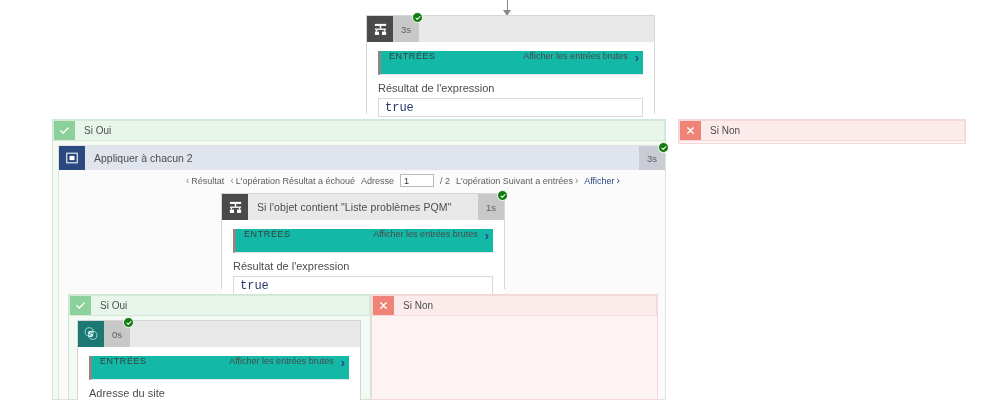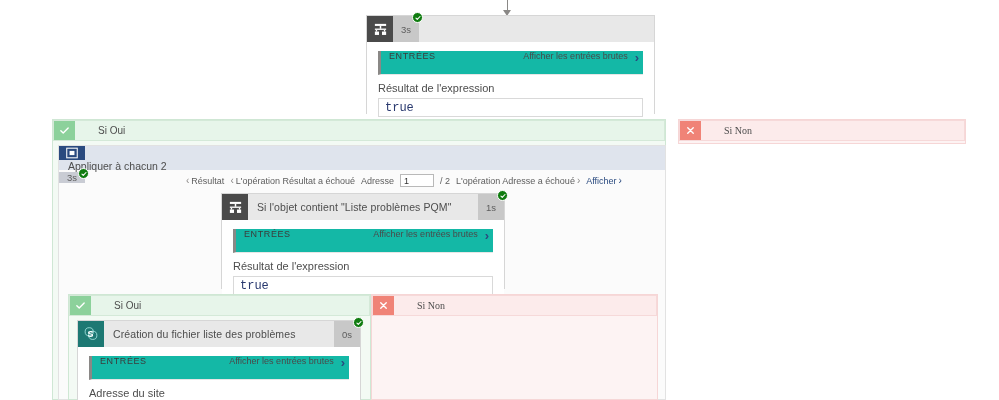--- a/index.html
+++ b/index.html
@@ -169,52 +169,51 @@
     background: #fdf3f3;
     border: 1px solid #f6d6d6;
   }
   .branch-head {
     display: flex;
     align-items: stretch;
     height: 21px;
     box-sizing: border-box;
   }
   .branch.yes .branch-head { background: #e7f5ea; border: 1px solid #d4e9d8; }
-  .branch.no  .branch-head { background: #fcebeb; border: 1px solid #f6d9d9; font-family: Liberation Serif, serif; }
+  .branch.no  .branch-head { background: #fcebeb; border: 1px solid #f6d9d9; }
   .branch-badge {
     width: 21px;
     min-width: 21px;
     display: flex;
     align-items: center;
     justify-content: center;
   }
   .branch.yes .branch-badge { background: #8cd19b; }
   .branch.no  .branch-badge { background: #f08377; }
   .branch-label {
     flex: 1;
     display: flex;
     align-items: center;
-    padding-left: 23px;
+    padding-left: 9px;
     font-size: 10px;
     color: #4d4d4d;
   }
 
   
   .scope {
     position: absolute;
     box-sizing: border-box;
     background: #fbfbfb;
     border: 1px solid #e2e2e2;
   }
   .scope-header {
     display: flex;
     align-items: stretch;
     height: 24px;
     background: #dfe4ed;
-    flex-direction: column;
   }
   .scope-title {
     flex: 1;
     display: flex;
     align-items: center;
     padding-left: 9px;
     font-size: 10.5px;
     color: #4d4d4d;
   }
   .scope-duration {
@@ -347,21 +346,21 @@
       <span>Résultat</span>
     </span>
     <span class="pager-item">
       <span class="pager-chev">‹</span>
       <span>L'opération Résultat a échoué</span>
     </span>
     <span>Adresse</span>
     <input class="pager-input" type="text" value="1" style="">
     <span class="pager-sep">/ 2</span>
     <span class="pager-item">
-      <span>L'opération Adresse a échoué</span>
+      <span>L'opération Suivant a entrées</span>
       <span class="pager-chev">›</span>
     </span>
     <span class="pager-item">
       <span class="pager-link">Afficher</span>
       <span class="pager-chev blue">›</span>
     </span>
   </div>
 
   <div class="card" style="left:221px; top:193px; width:284px; height:96px;">
     <div class="card-header">
@@ -421,21 +420,20 @@
 
   <div class="card" style="left:77px; top:320px; width:284px; height:85px;">
     <div class="card-header">
       <div class="card-icon sp">
         <svg class="icon-svg" width="16" height="16" viewBox="0 0 18 18">
           <circle cx="7" cy="6.5" r="4.6" fill="none" stroke="#9fe0dc" stroke-width="1"></circle>
           <circle cx="11" cy="10.5" r="4.6" fill="none" stroke="#9fe0dc" stroke-width="1"></circle>
           <text x="5" y="12.4" font-family="Liberation Sans, sans-serif" font-size="10" font-weight="bold" fill="#ffffff">S</text>
         </svg>
       </div>
-      <div class="card-title">Création du fichier liste des problèmes</div>
       <div class="card-duration">
         <span>0s</span>
         <span class="status-dot">
           <svg width="6" height="6" viewBox="0 0 10 10">
             <path d="M1.6 5.1 L3.8 7.3 L8.3 2.5" stroke="#ffffff" stroke-width="1.8" fill="none" stroke-linecap="round" stroke-linejoin="round"></path>
           </svg>
         </span>
       </div>
     </div>
     <div class="card-body">

